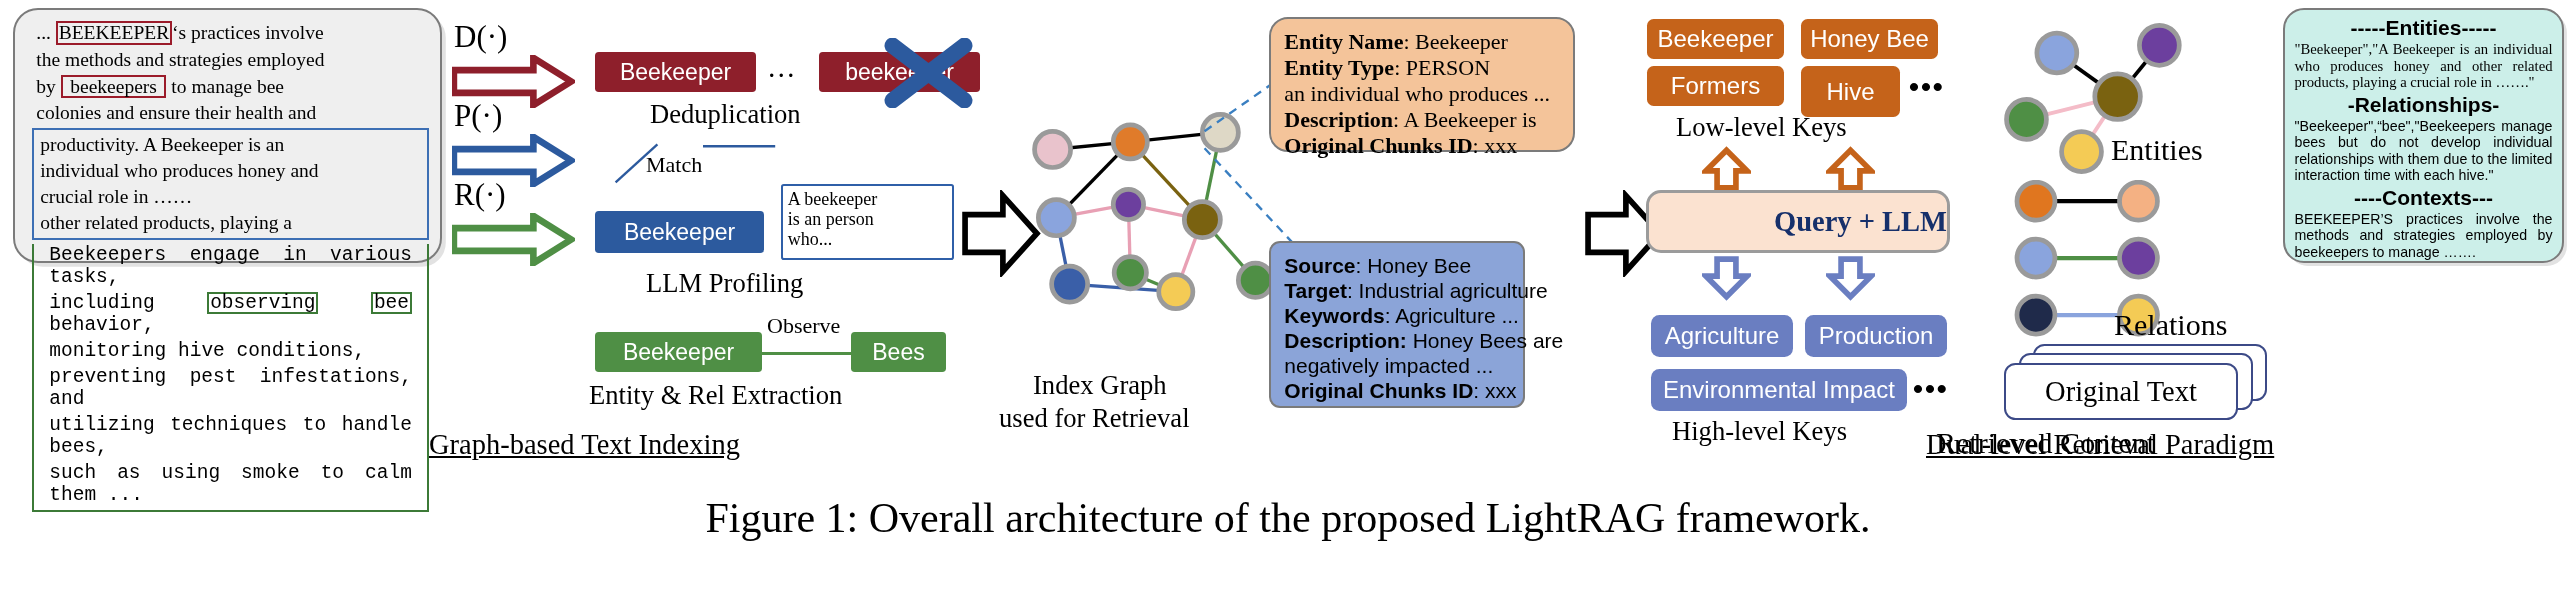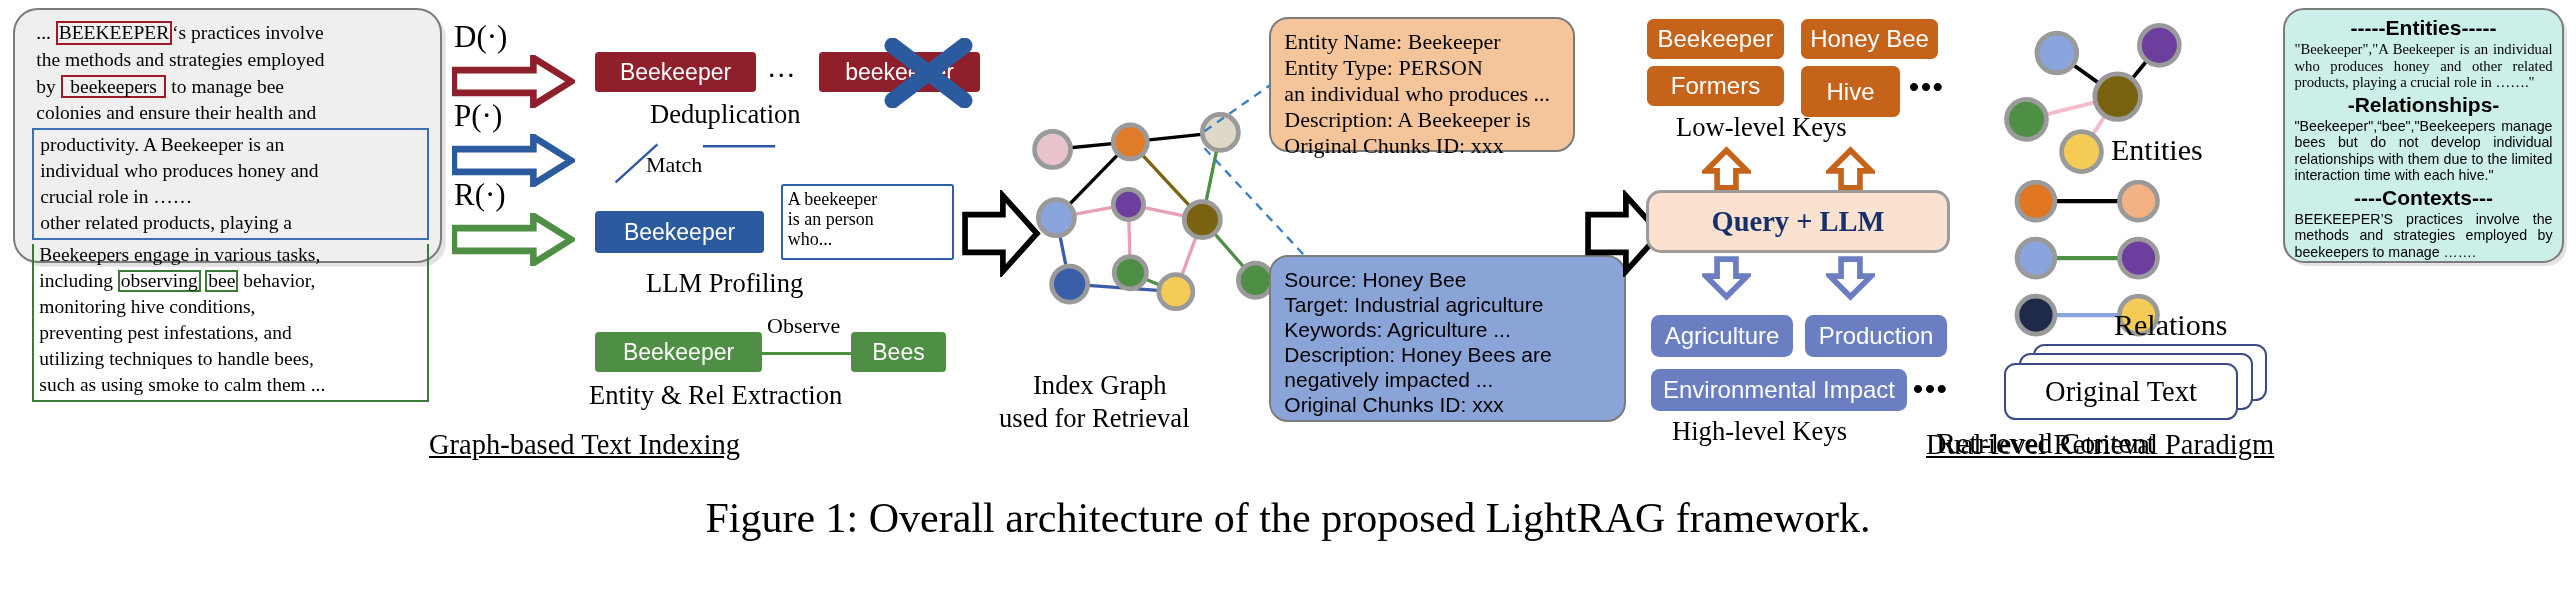--- a/index.html
+++ b/index.html
@@ -40,26 +40,26 @@
   .caption-u{text-decoration:underline;}
 
   
   .infocard{position:absolute;box-sizing:border-box;border:2.8px solid #7b7b7b;
     border-radius:19px;padding:9.5px 13.3px;}
   .card-orange{background:#f4c49a;}
   .card-blue{background:#8ba4d8;}
   .infocard .ln{white-space:nowrap;}
   .card-orange .ln{font-family:"Liberation Serif",serif;font-size:22px;line-height:26px;color:#000;}
   .card-blue .ln{font-family:"Liberation Sans",sans-serif;font-size:21px;line-height:25px;color:#000;}
-  .b{font-weight:normal;margin-top:8px;}
+  .b{font-weight:bold;margin-top:8px;}
 
   
   #query-box{position:absolute;left:1646px;top:190px;width:304px;height:63px;
     background:#fbe2d0;border:3.3px solid #9b9b9b;border-radius:15px;box-sizing:border-box;
-    display:flex;align-items:center;justify-content:center;}
+    display:flex;align-items:center;justify-content:flex-end;}
   #query-box span{font-family:"Liberation Serif",serif;font-weight:bold;font-size:28.5px;color:#16306b;}
 
   
   #result-panel{position:absolute;left:2283px;top:7.6px;width:281px;height:255px;
     background:#ccefe9;border:2.8px solid #7b7b7b;border-radius:21px;box-sizing:border-box;
     padding:5.7px 9.5px;box-shadow:3.8px 3.8px 0 -0.9px #e2e2e2;}
   .res-head{font-family:"Liberation Sans",sans-serif;font-weight:bold;font-size:21px;
     text-align:center;color:#000;margin:0.9px 0 0.9px;}
   .res-body-serif{font-family:"Liberation Serif",serif;font-size:14.7px;line-height:16.6px;
     color:#000;text-align:justify;}
@@ -88,21 +88,21 @@
     <p>
       <span>by </span><span class="hl box-red" style="display:inline-block;line-height:19px;padding:0 7.6px;">beekeepers</span><span> to manage bee</span>
     </p>
     <p>colonies and ensure their health and</p>
     <div class="box-blue" style="margin-top:0.9px;padding:0 1.9px;">
       <p>productivity. A Beekeeper is an</p>
       <p>individual who produces honey and</p>
       <p>crucial role in ……</p>
       <p>other related products, playing a</p>
     </div>
-    <div class="box-green" style="margin-top:0.9px;padding:0 1px;border-top:none;">
+    <div class="box-green" style="margin-top:0.9px;padding:0 11px;border-top:none;font-family:Liberation Mono, monospace;">
       <p>Beekeepers engage in various tasks,</p>
       <p>
         <span>including </span><span class="hl box-green" style="display:inline-block;line-height:18px;">observing</span><span> </span><span class="hl box-green" style="display:inline-block;line-height:18px;">bee</span><span> behavior,</span>
       </p>
       <p>monitoring hive conditions,</p>
       <p>preventing pest infestations, and</p>
       <p>utilizing techniques to handle bees,</p>
       <p>such as using smoke to calm them ...</p>
     </div>
   </div>
@@ -194,21 +194,21 @@
 </svg>
 
 <div class="infocard card-orange" style="left:1269px;top:17px;width:306px;height:135px;">
   <div class="ln"><span class="b">Entity Name</span><span>:  Beekeeper</span></div>
   <div class="ln"><span class="b">Entity Type</span><span>: PERSON</span></div>
   <div class="ln">an individual who produces ...</div>
   <div class="ln"><span class="b">Description</span><span>: A Beekeeper is</span></div>
   <div class="ln"><span class="b">Original Chunks ID</span><span>: xxx</span></div>
 </div>
 
-<div class="infocard card-blue" style="left:1269px;top:255px;width:357px;height:167px;">
+<div class="infocard card-blue" style="left:1269px;top:241px;width:256px;height:167px;border-radius:11px;">
   <div class="ln"><span class="b">Source</span><span>: Honey Bee</span></div>
   <div class="ln"><span class="b">Target</span><span>: Industrial agriculture</span></div>
   <div class="ln"><span class="b">Keywords</span><span>: Agriculture ...</span></div>
   <div class="ln"><span class="b">Description:</span><span> Honey Bees are</span></div>
   <div class="ln">negatively impacted ...</div>
   <div class="ln"><span class="b">Original Chunks ID</span><span>: xxx</span></div>
 </div>
 
 <svg class="abs" style="left:1584px;top:190px;" width="80" height="87" viewBox="0 0 84 92">
   <path d="M4 26 L44 26 L44 6 L80 46 L44 86 L44 66 L4 66 Z" fill="#ffffff" stroke="#000000" stroke-width="6" stroke-linejoin="miter"></path>

